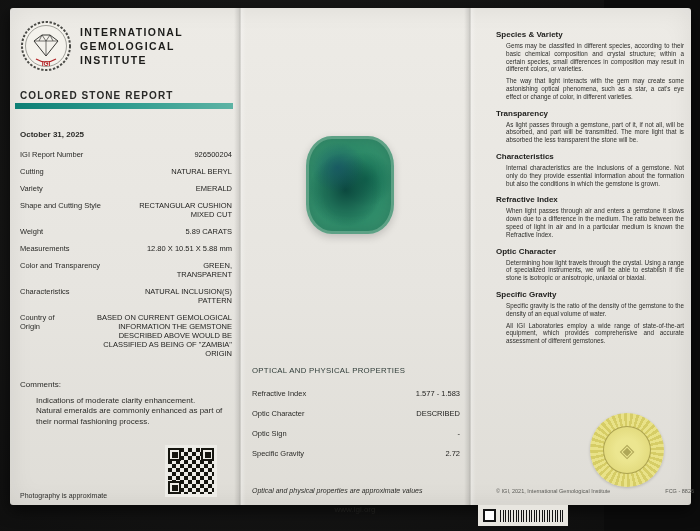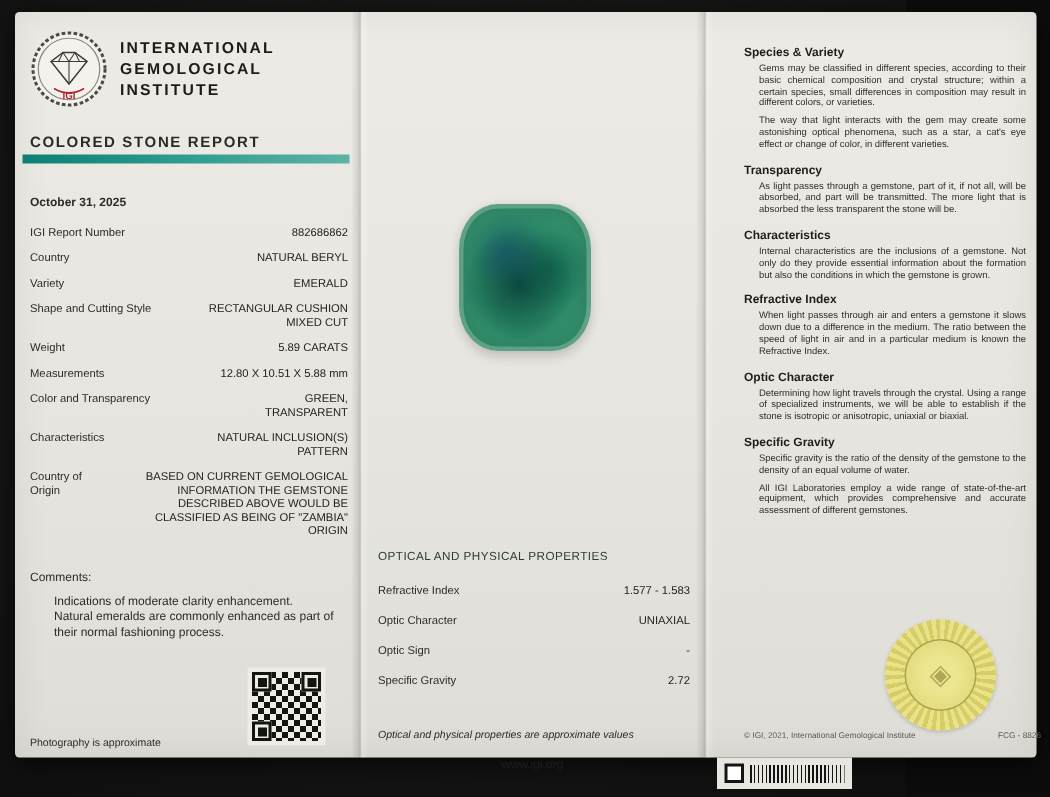--- a/index.html
+++ b/index.html
@@ -108,24 +108,24 @@
         </div>
       </div>
 
       <div class="report-title">COLORED STONE REPORT</div>
       <div class="title-bar"></div>
       <div class="date">October 31, 2025</div>
 
       <div class="fields">
         <div class="frow">
           <span class="flabel">IGI Report Number</span>
-          <span class="fvalue">882686862</span>
-        </div>
-        <div class="frow">
-          <span class="flabel">Country</span>
+          <span class="fvalue">926500204</span>
+        </div>
+        <div class="frow">
+          <span class="flabel">Cutting</span>
           <span class="fvalue">NATURAL BERYL</span>
         </div>
         <div class="frow">
           <span class="flabel">Variety</span>
           <span class="fvalue">EMERALD</span>
         </div>
         <div class="frow">
           <span class="flabel">Shape and Cutting Style</span>
           <span class="fvalue">RECTANGULAR CUSHION
 MIXED CUT</span>
@@ -186,21 +186,21 @@
 
       <div class="opt-title">OPTICAL AND PHYSICAL PROPERTIES</div>
 
       <div class="opt-rows">
         <div class="orow">
           <span>Refractive Index</span>
           <span class="oval">1.577 - 1.583</span>
         </div>
         <div class="orow">
           <span>Optic Character</span>
-          <span class="oval">UNIAXIAL</span>
+          <span class="oval">DESCRIBED</span>
         </div>
         <div class="orow">
           <span>Optic Sign</span>
           <span class="oval">-</span>
         </div>
         <div class="orow">
           <span>Specific Gravity</span>
           <span class="oval">2.72</span>
         </div>
       </div>

